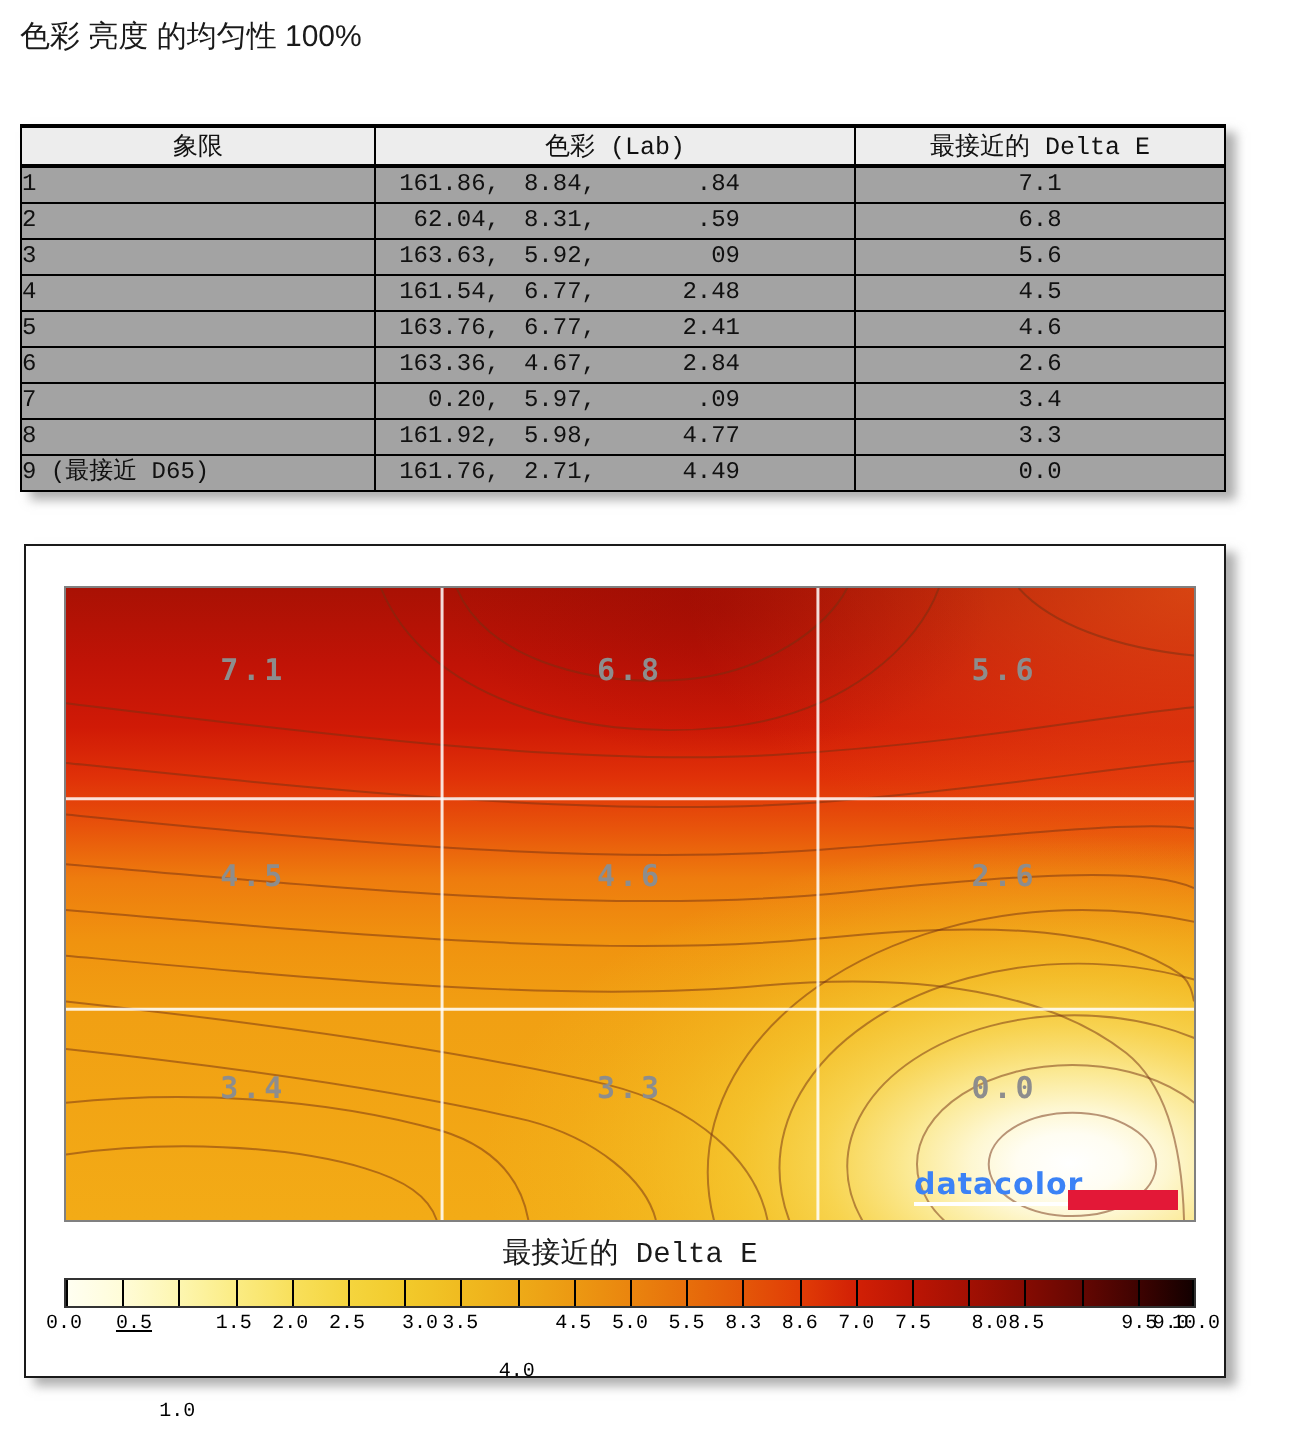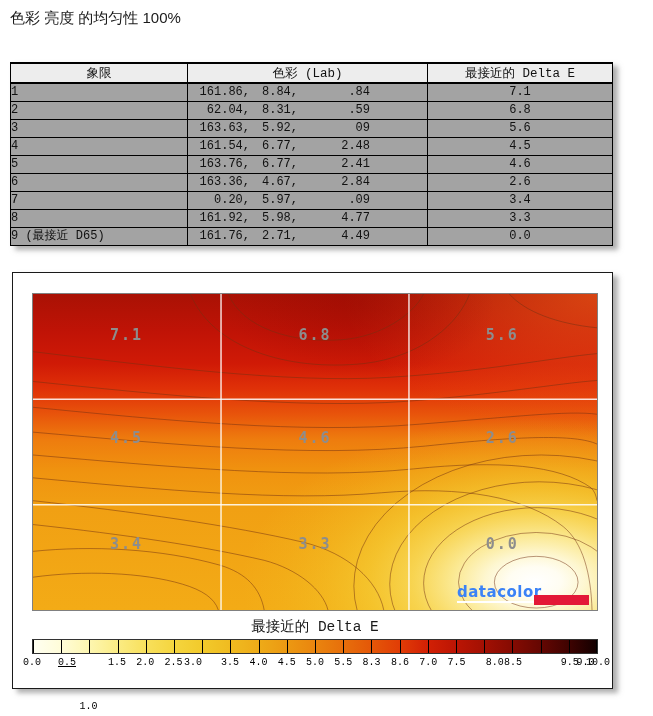--- a/index.html
+++ b/index.html
@@ -267,23 +267,23 @@
       <div class="cb-tick" style="left: calc(95% + 0px);"></div>
       <div class="cb-tick" style="left: calc(100% - 1px);"></div>
     </div>
   <div id="cb-labels"></div>
 <div class="cb-label" style="left: 19px;">0.0</div>
     <div class="cb-label" style="left: 54px; text-decoration: underline;">0.5</div>
     <div class="cb-label" style="left: 75.6px; margin-top: 44px;">1.0</div>
     <div class="cb-label" style="left: 103.9px;">1.5</div>
     <div class="cb-label" style="left: 132.2px;">2.0</div>
     <div class="cb-label" style="left: 160.5px;">2.5</div>
-    <div class="cb-label" style="left: 180px;">3.0</div>
+    <div class="cb-label" style="left: 197px;">3.0</div>
     <div class="cb-label" style="left: 217.1px;">3.5</div>
-    <div class="cb-label" style="left: 245.4px;">4.0</div>
+    <div class="cb-label" style="left: 245.4px; margin-top: 24px;">4.0</div>
     <div class="cb-label" style="left: 273.7px;">4.5</div>
     <div class="cb-label" style="left: 302px;">5.0</div>
     <div class="cb-label" style="left: 330.3px; font-family: Liberation Mono, monospace;">5.5</div>
     <div class="cb-label" style="left: 358.6px;">8.3</div>
     <div class="cb-label" style="left: 386.9px;">8.6</div>
     <div class="cb-label" style="left: 415.2px;">7.0</div>
     <div class="cb-label" style="left: 443.5px;">7.5</div>
     <div class="cb-label" style="left: 471.8px; margin-left: 10px;">8.0</div>
     <div class="cb-label" style="left: 500.1px;">8.5</div>
     <div class="cb-label" style="left: 528.4px; margin-left: 44px;">9.0</div>

